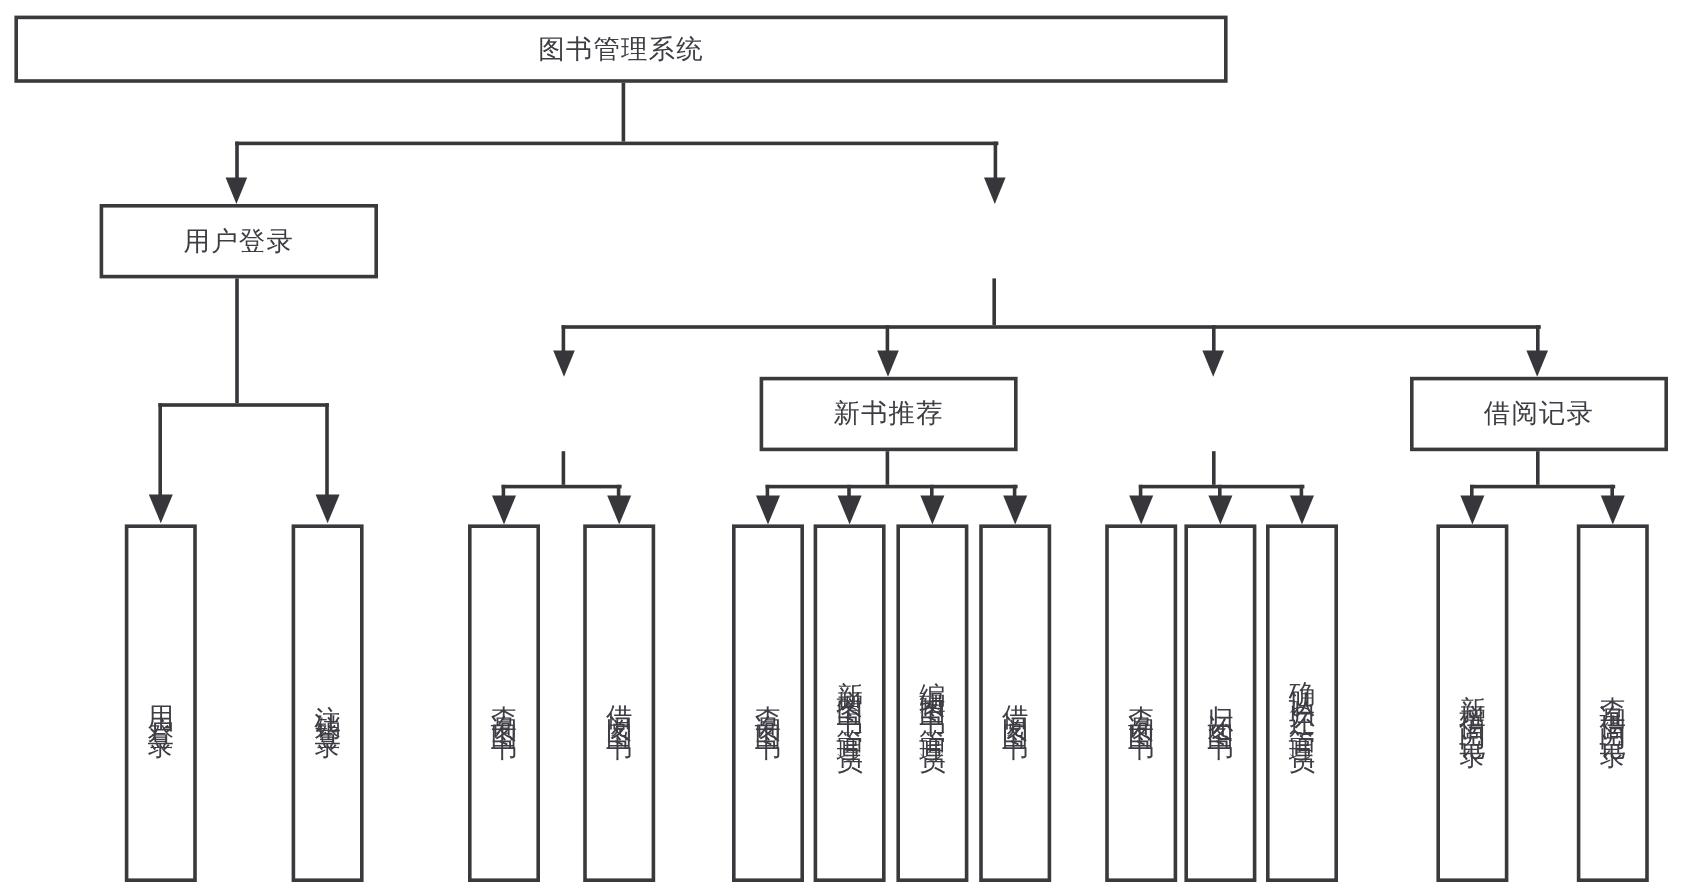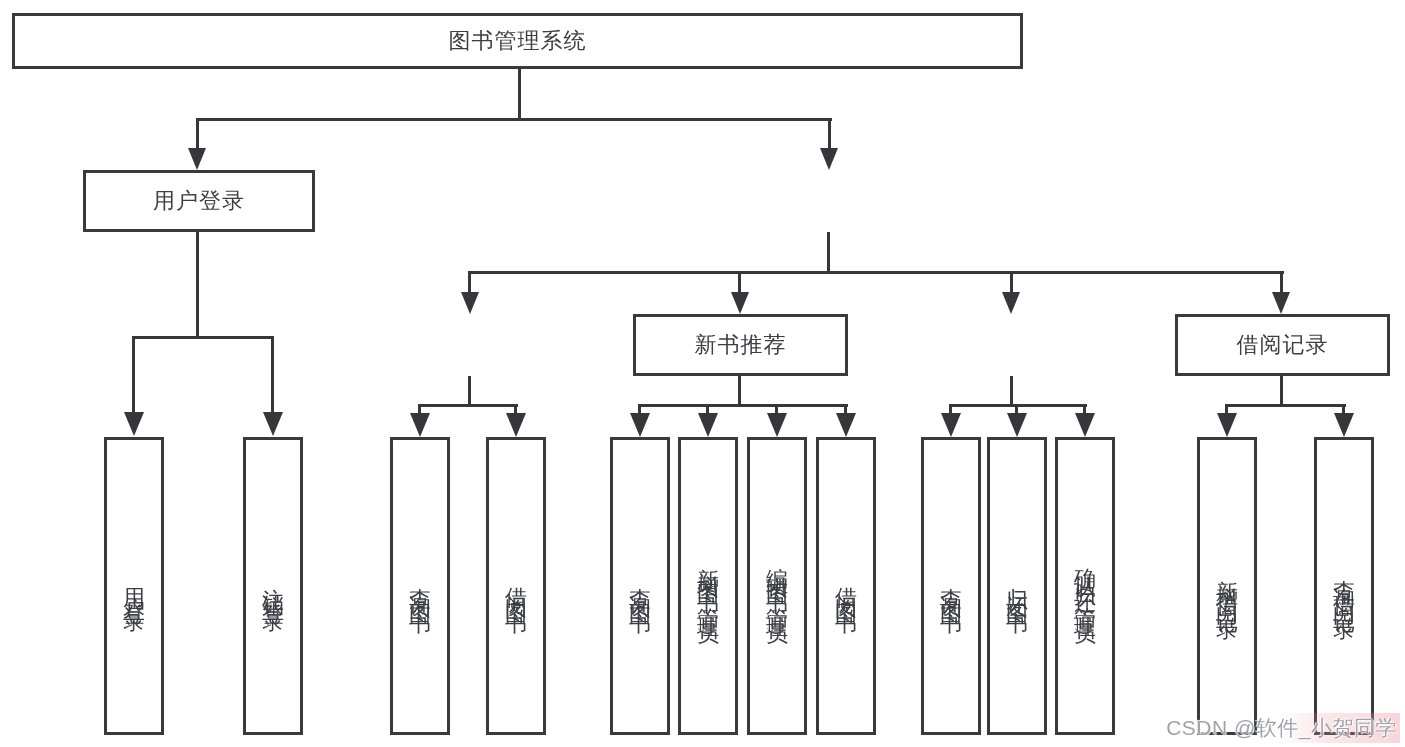--- a/index.html
+++ b/index.html
@@ -184,17 +184,14 @@
     <span class="vtext">确认归还（管理员）</span>
   </div>
 
   <div class="leaf" style="left:1197px;top:437px;width:60px;height:298px">
     <span class="vtext">新增借阅记录</span>
   </div>
   <div class="leaf" style="left:1314px;top:437px;width:60px;height:298px">
     <span class="vtext">查询借阅记录</span>
   </div>
 
-  <div class="watermark">
-    <span>CSDN @软件_小贺同学</span>
-  </div>
 
 </div>
 
 </body></html>

